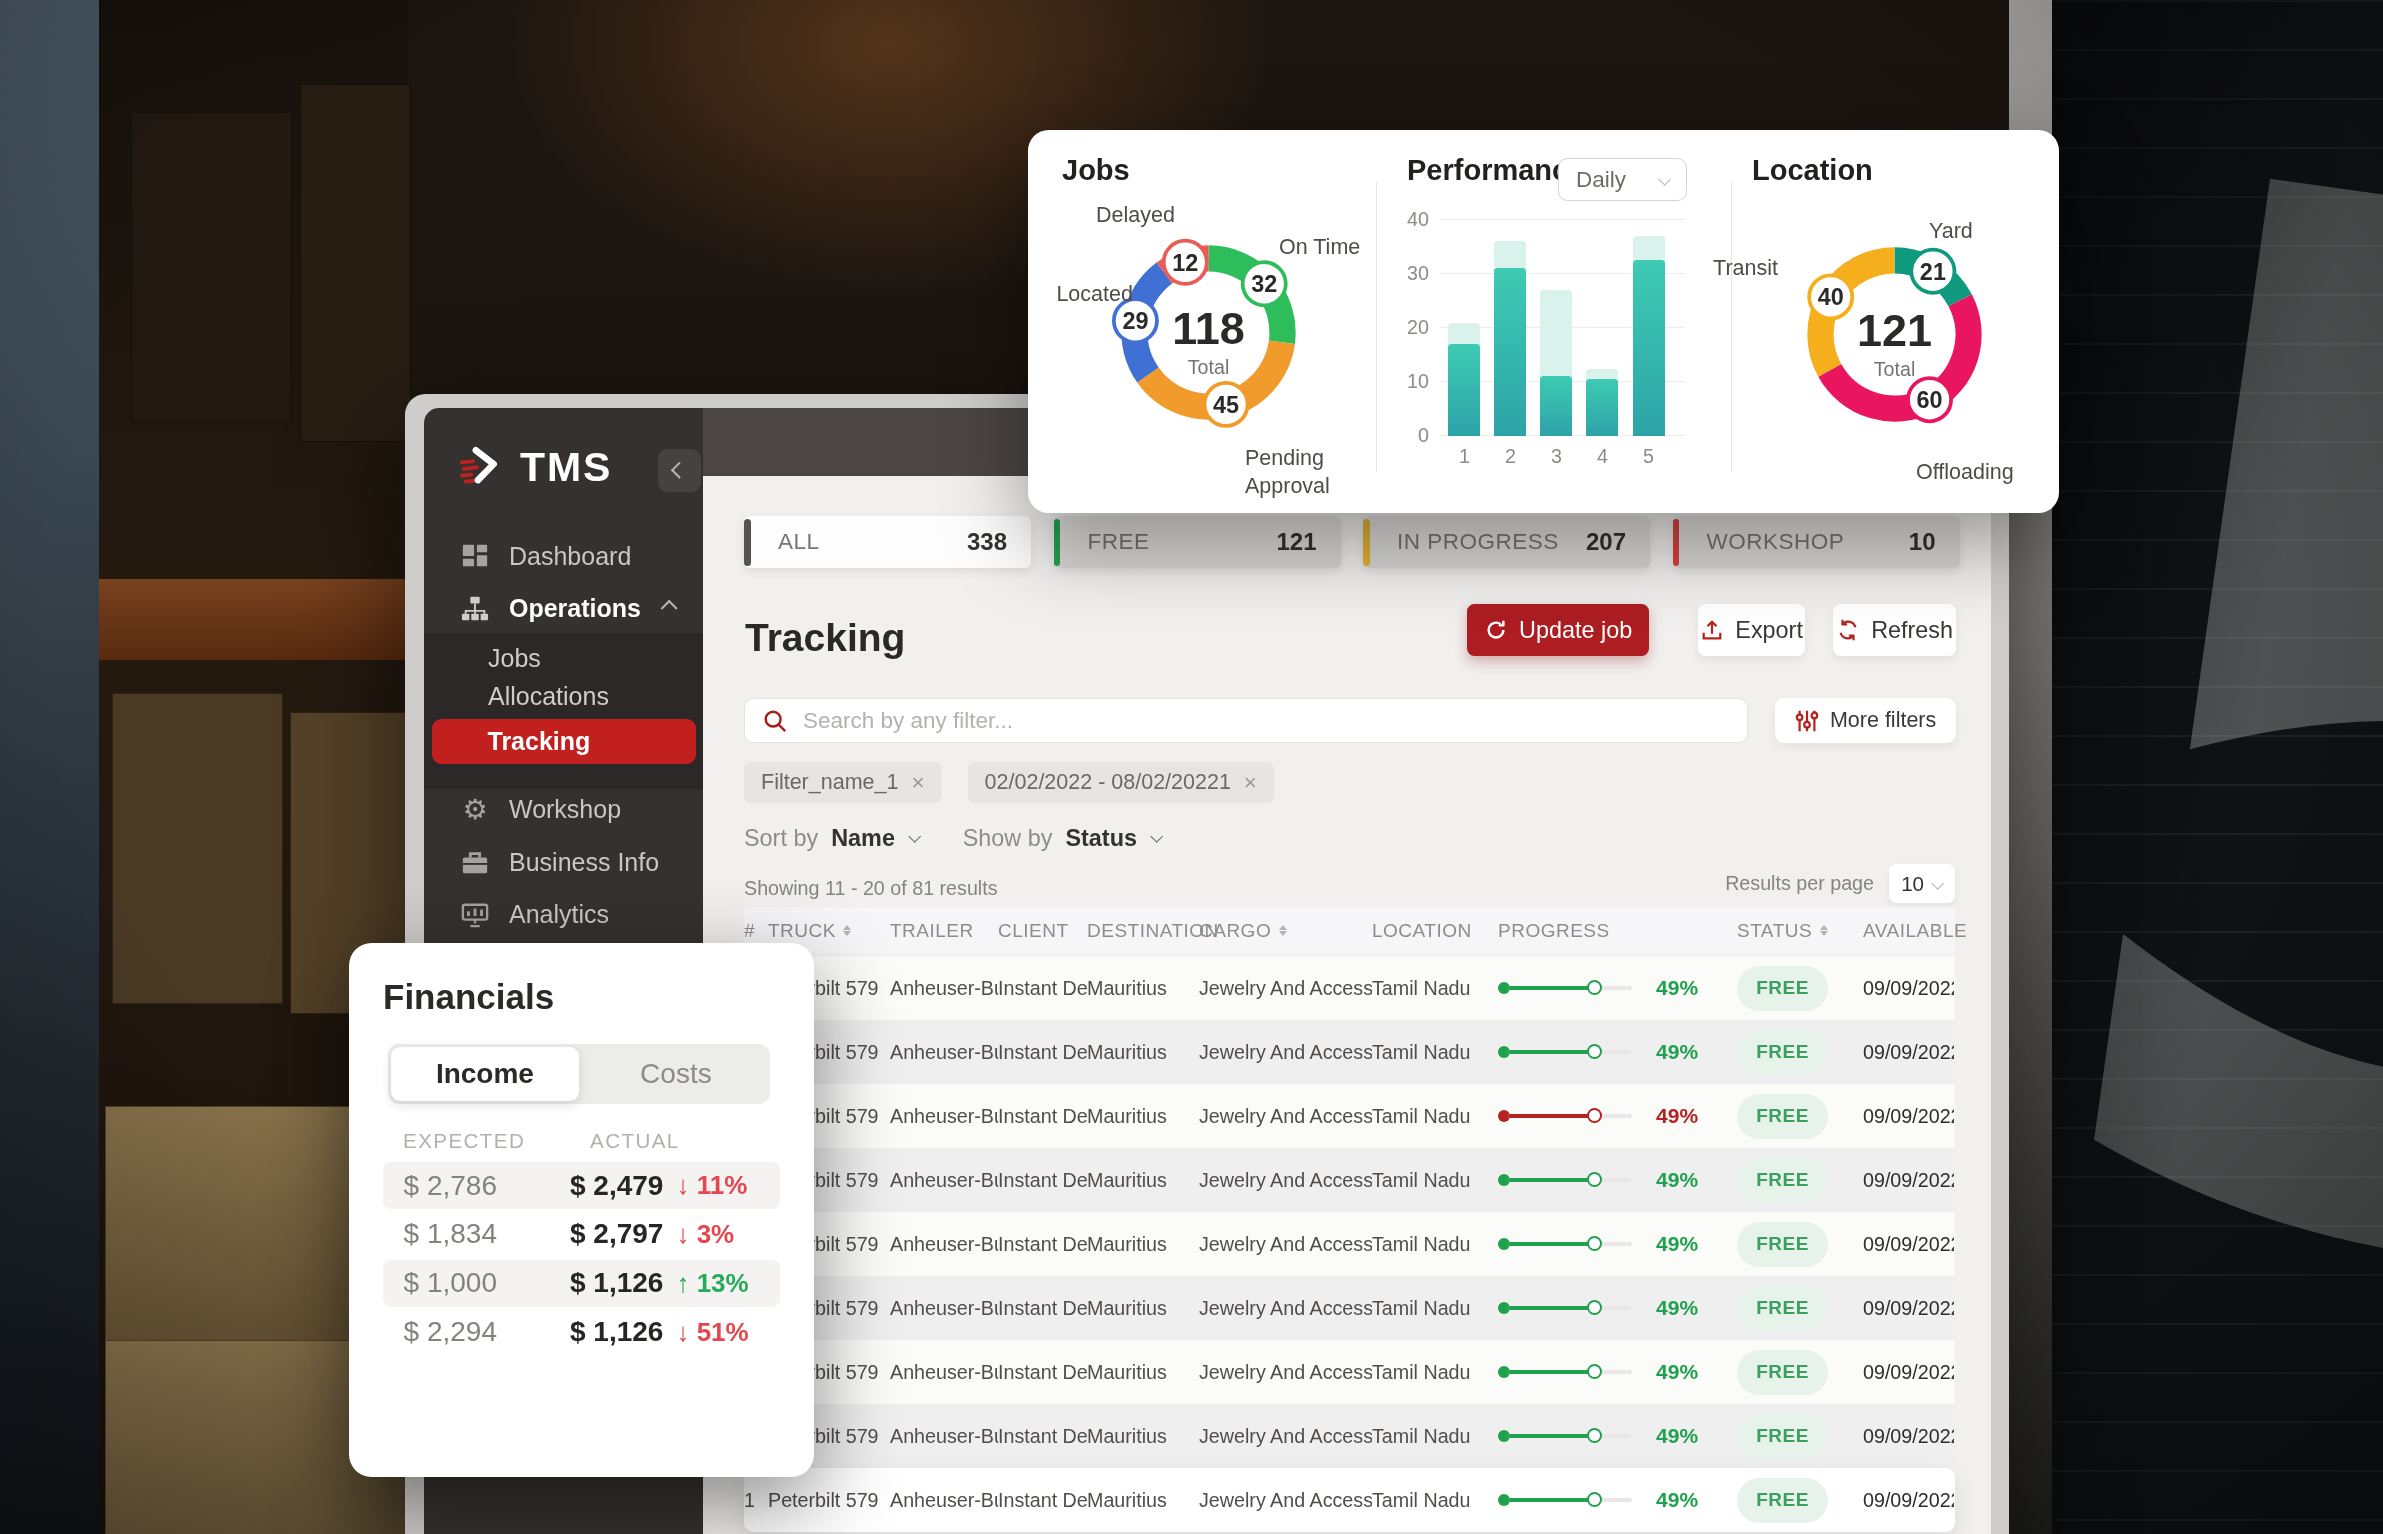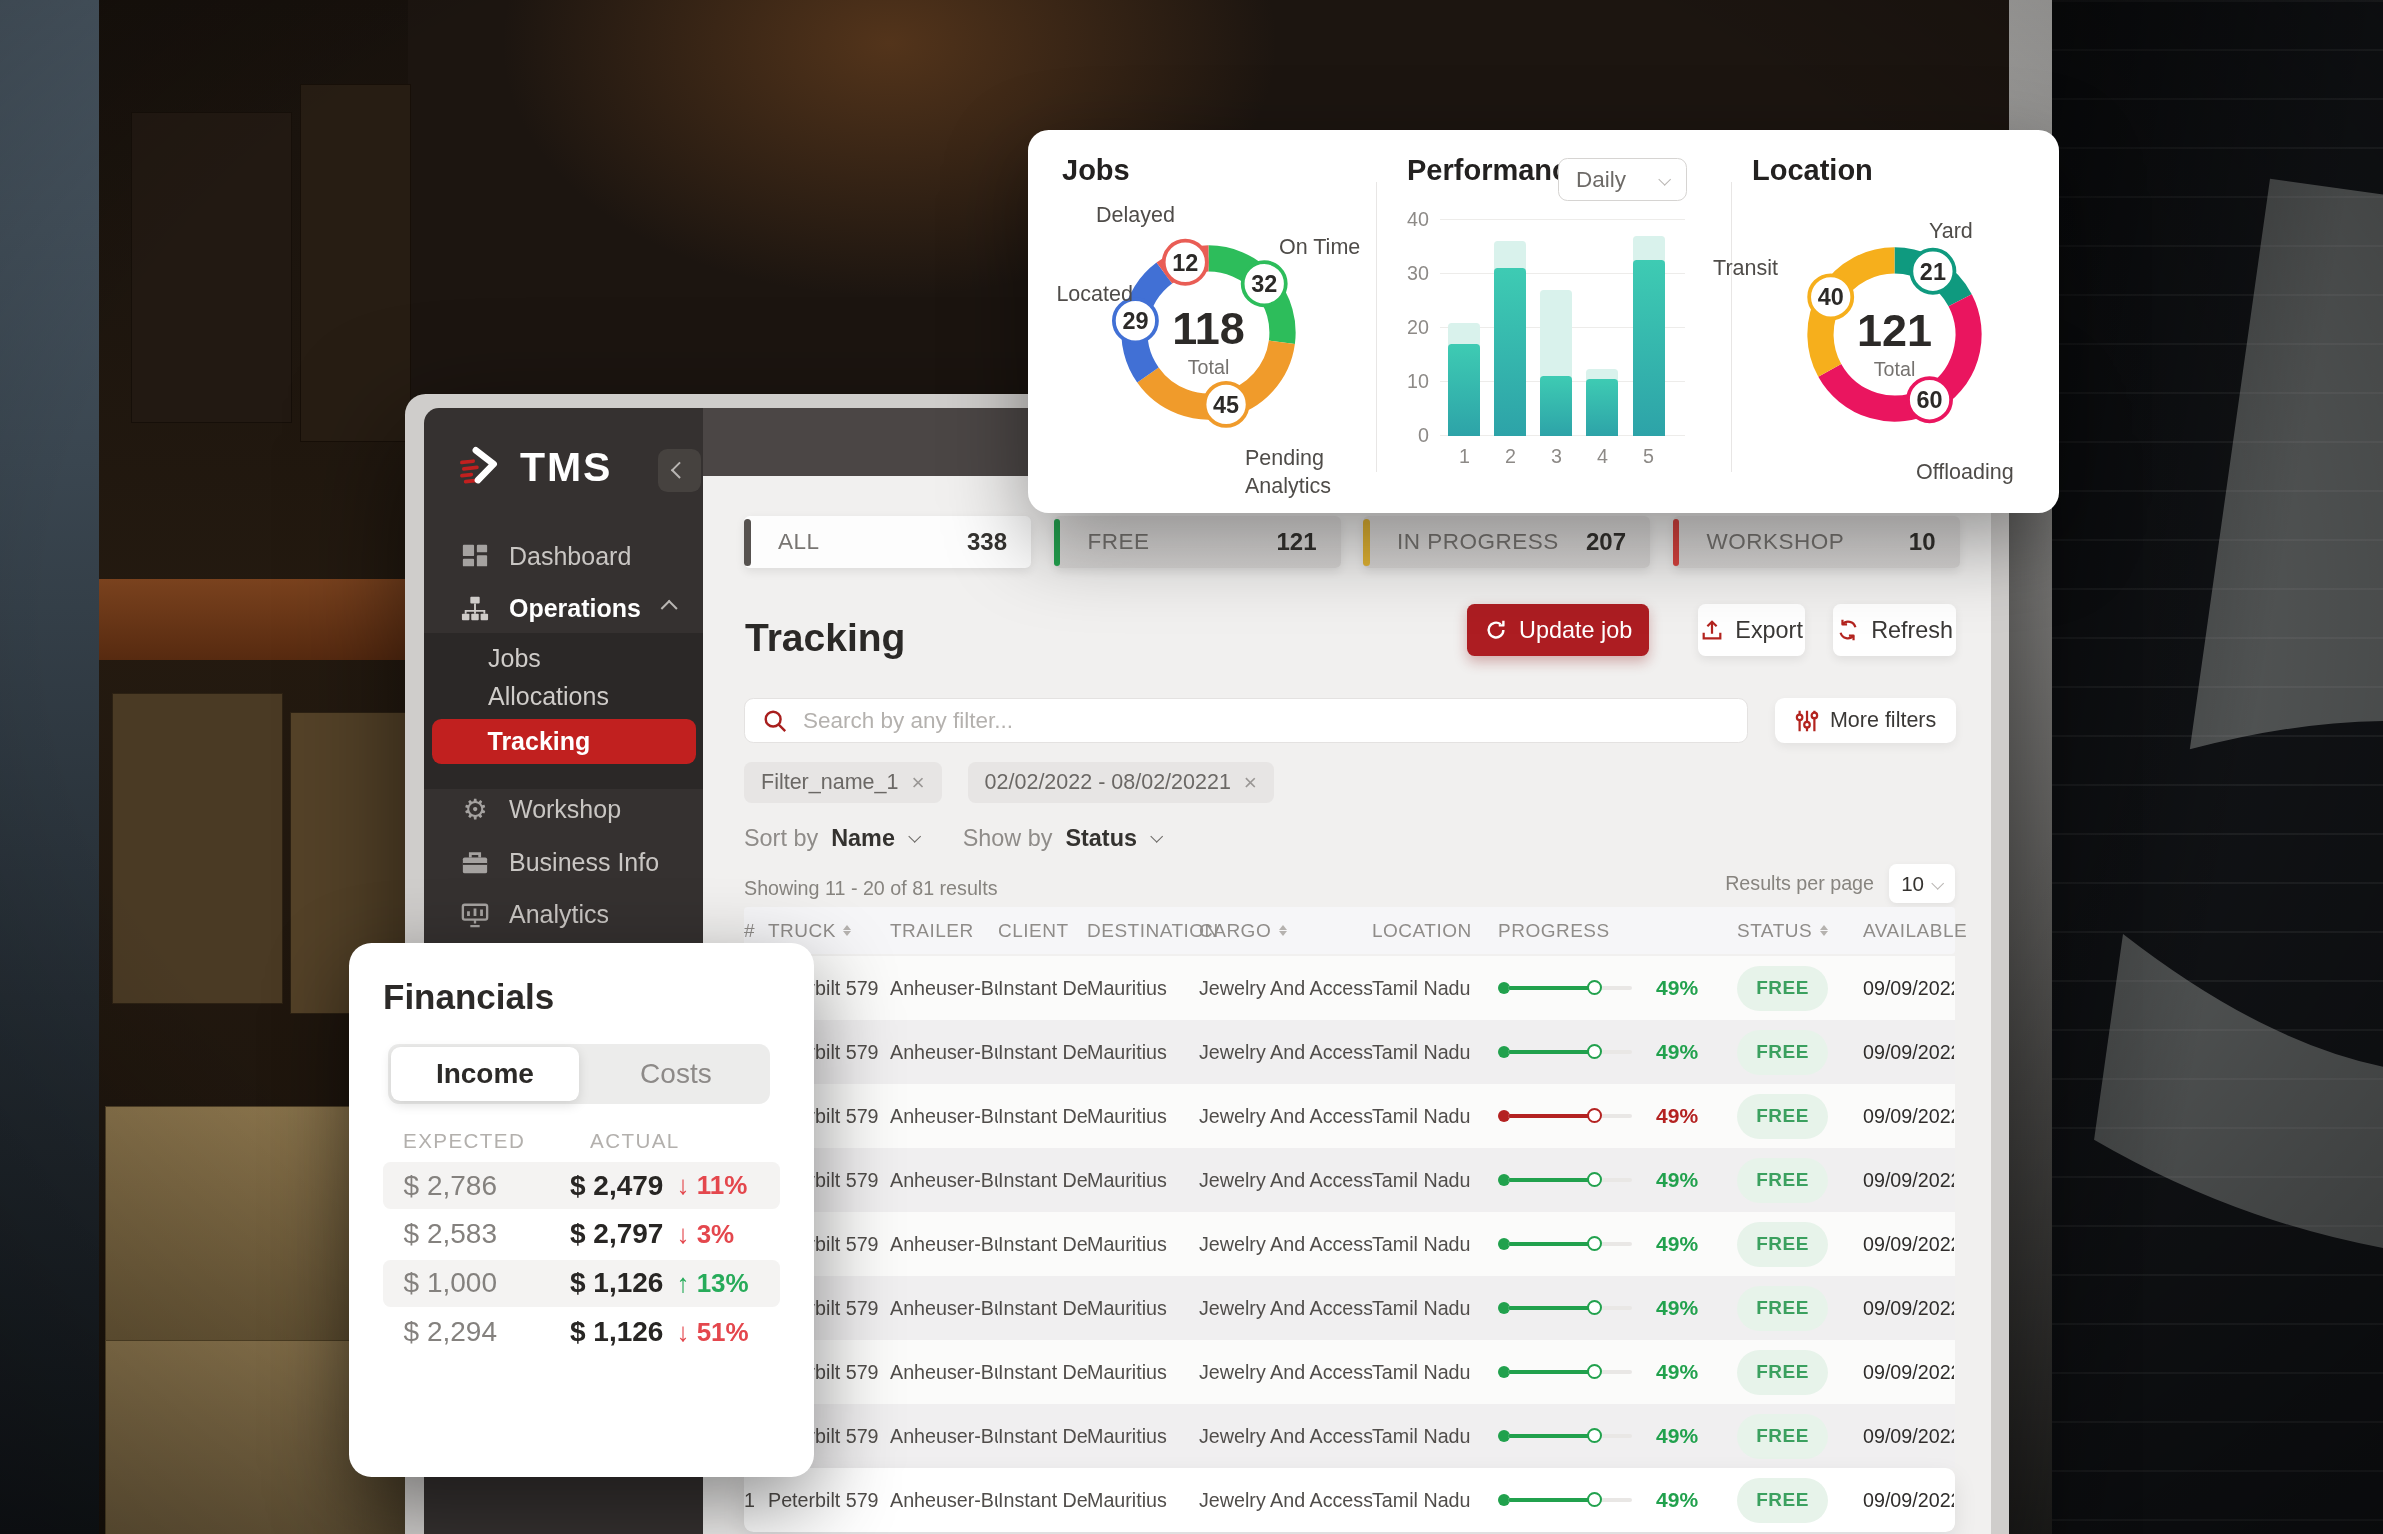--- a/index.html
+++ b/index.html
@@ -656,21 +656,21 @@
           <text x="57.00579997701378" y="131.43398381449327" text-anchor="middle" font-size="25" font-weight="bold" fill="#2c2a28">29</text>
           <circle cx="110.18793975026604" cy="59.99758893099788" r="23" fill="#ffffff" stroke="#e95d55" stroke-width="4"></circle>
           <text x="110.18793975026604" y="68.99758893099788" text-anchor="middle" font-size="25" font-weight="bold" fill="#2c2a28">12</text>
           <text x="135" y="147" text-anchor="middle" font-size="48" font-weight="bold" fill="#2c2a28">118</text>
           <text x="135" y="179" text-anchor="middle" font-size="21" fill="#75726f">Total</text>
         </svg>
       </div>
     <div class="dlabel" style="left:56px;top:73px;width:103px;text-align:center;">Delayed</div>
     <div class="dlabel" style="left:251px;top:105px;width:103px;">On Time</div>
     <div class="dlabel" style="left:1.9px;top:152px;width:103px;text-align:right;">Located</div>
-    <div class="dlabel" style="left:217px;top:315px;width:141px;line-height:1.3;">Pending Analytics</div>
+    <div class="dlabel" style="left:217px;top:315px;width:141px;line-height:1.3;">Pending Approval</div>
     <div class="vdivider" style="left:348px;"></div>
 
     <div class="card-title" style="left:379px;top:24px;">Performance</div>
     <div class="select">
       <span>Daily</span>
       <span class="chev down"></span>
     </div>
     <div id="perf-chart"></div>
     <div class="vdivider" style="left:703px;"></div>
 
@@ -733,21 +733,21 @@
       <span>EXPECTED</span>
       <span>ACTUAL</span>
     </div>
     <div class="fin-rows">
         <div class="fin-row shade">
           <span class="fin-exp">$ 2,786</span>
     <span class="fin-act">$ 2,479</span>
     <span class="fin-delta down">↓ 11%</span>
         </div>
         <div class="fin-row">
-          <span class="fin-exp">$ 2,583</span>
+          <span class="fin-exp">$ 1,834</span>
     <span class="fin-act">$ 2,797</span>
     <span class="fin-delta down">↓ 3%</span>
         </div>
         <div class="fin-row shade">
           <span class="fin-exp">$ 1,000</span>
     <span class="fin-act">$ 1,126</span>
     <span class="fin-delta up">↑ 13%</span>
         </div>
         <div class="fin-row">
           <span class="fin-exp">$ 2,294</span>

